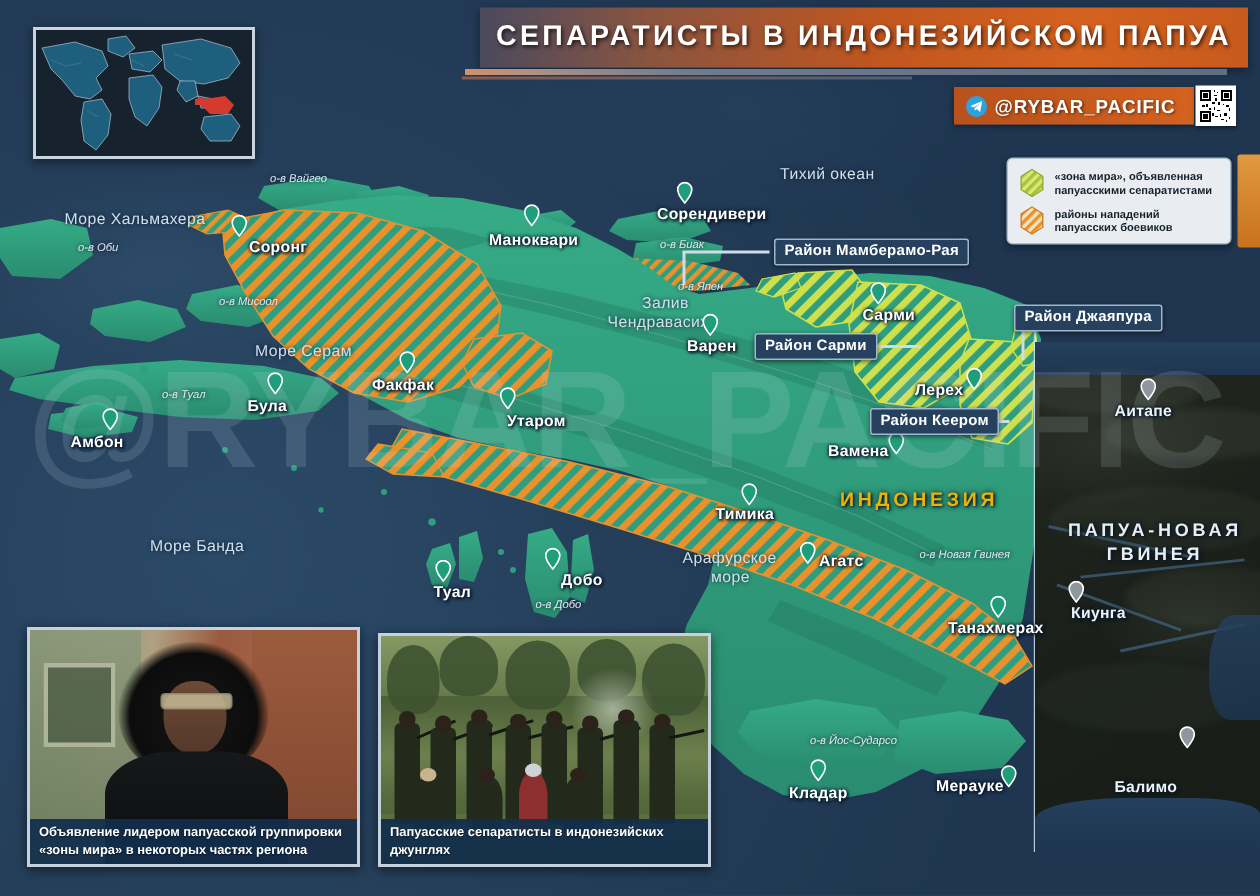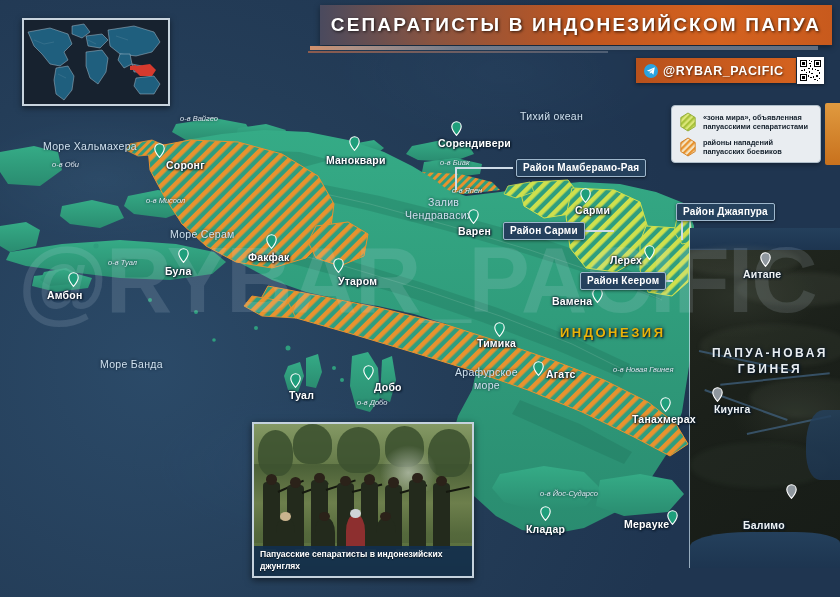--- a/index.html
+++ b/index.html
@@ -620,20 +620,33 @@
         <path d="M10,20 L20,24 L30,22 M64,20 L72,24 M92,16 L104,20 M34,54 L42,58"></path>
       </g>
 
       <g>
         <path d="M112,46 L126,44 L132,50 L128,56 L116,56 L110,50 Z" fill="#d63a2e"></path>
         <path d="M106,46 L112,45 L113,50 L106,50 Z" fill="#d63a2e"></path>
       </g>
     </svg>
   </div>
 
+  <div class="photo-card p1">
+    <div class="photo-body">
+      <div class="p1-bg"></div>
+      <div class="p1-wall"></div>
+      <div class="p1-win"></div>
+      <div class="p1-door"></div>
+      <div class="p1-hair"></div>
+      <div class="p1-face"></div>
+      <div class="p1-glass"></div>
+      <div class="p1-body"></div>
+    </div>
+    <div class="photo-cap">Объявление лидером папуасской группировки «зоны мира» в некоторых частях региона</div>
+  </div>
 
   <div class="photo-card p2">
     <div class="photo-body">
       <div class="p2-bg"></div>
       <div class="p2-sky"></div>
       <div class="p2-tree" style="left:2%;top:4%;width:16%;height:30%;"></div>
       <div class="p2-tree" style="left:18%;top:0%;width:18%;height:26%;"></div>
       <div class="p2-tree" style="left:38%;top:2%;width:20%;height:30%;"></div>
       <div class="p2-tree" style="left:60%;top:1%;width:18%;height:27%;"></div>
       <div class="p2-tree" style="left:80%;top:3%;width:19%;height:32%;"></div>

